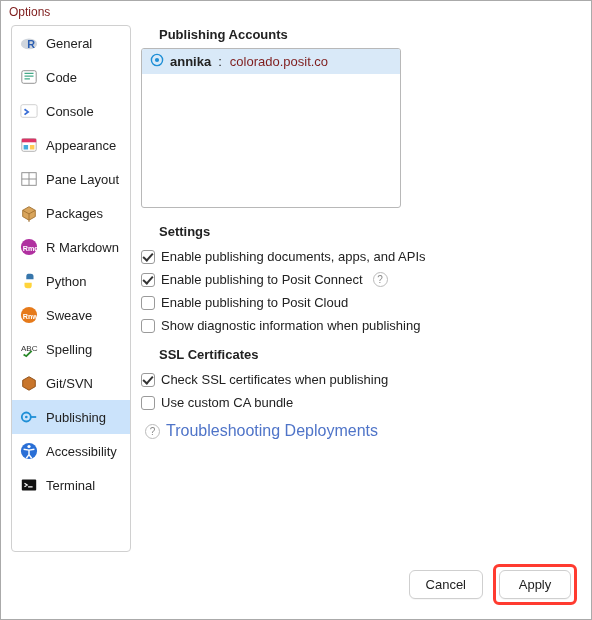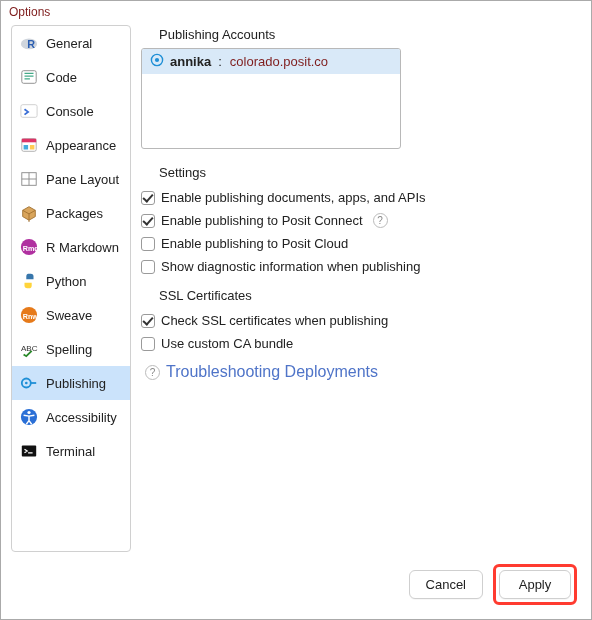--- a/index.html
+++ b/index.html
@@ -73,33 +73,33 @@
   }
   .side-icon svg { width: 18px; height: 18px; }
   
   .main {
     flex: 1;
     display: flex;
     flex-direction: column;
     padding-right: 4px;
   }
   .section-title {
-    font-weight: 400;
+    font-weight: 700;
     margin: 2px 0 6px 0;
     font-size: 13px;
     padding-left: 18px;
   }
   .accounts-row {
     display: flex;
     gap: 10px;
     margin-bottom: 14px;
   }
   .accounts-box {
     width: 260px;
-    height: 101px;
+    height: 160px;
     border: 1px solid var(--border-gray);
     border-radius: 3px;
     background: #fff;
     overflow: hidden;
   }
   .account-item {
     display: flex;
     align-items: center;
     gap: 6px;
     padding: 4px 8px;
@@ -296,20 +296,28 @@
       <div class="side-item">
         <span class="side-icon">
           <svg viewBox="0 0 20 20">
               <text x="1" y="12" font-size="9" fill="#333" font-family="Arial">ABC</text>
               <path d="M4 16l3 2 6-6" fill="none" stroke="#2a8a2a" stroke-width="2"></path>
             </svg>
         </span>
         <span>Spelling</span>
       </div>
 
+      <div class="side-item">
+        <span class="side-icon">
+          <svg viewBox="0 0 20 20">
+              <path d="M3 7l7-4 7 4v7l-7 4-7-4z" fill="#c9762c" stroke="#8a4a10"></path>
+            </svg>
+        </span>
+        <span>Git/SVN</span>
+      </div>
 
       <div class="side-item selected">
         <span class="side-icon">
           <svg viewBox="0 0 20 20">
               <circle cx="7" cy="10" r="5" fill="none" stroke="#1f8fd6" stroke-width="2"></circle>
               <circle cx="7" cy="10" r="1.5" fill="#1f8fd6"></circle>
               <path d="M12 10h6" stroke="#1f8fd6" stroke-width="2"></path>
             </svg>
         </span>
         <span>Publishing</span>

